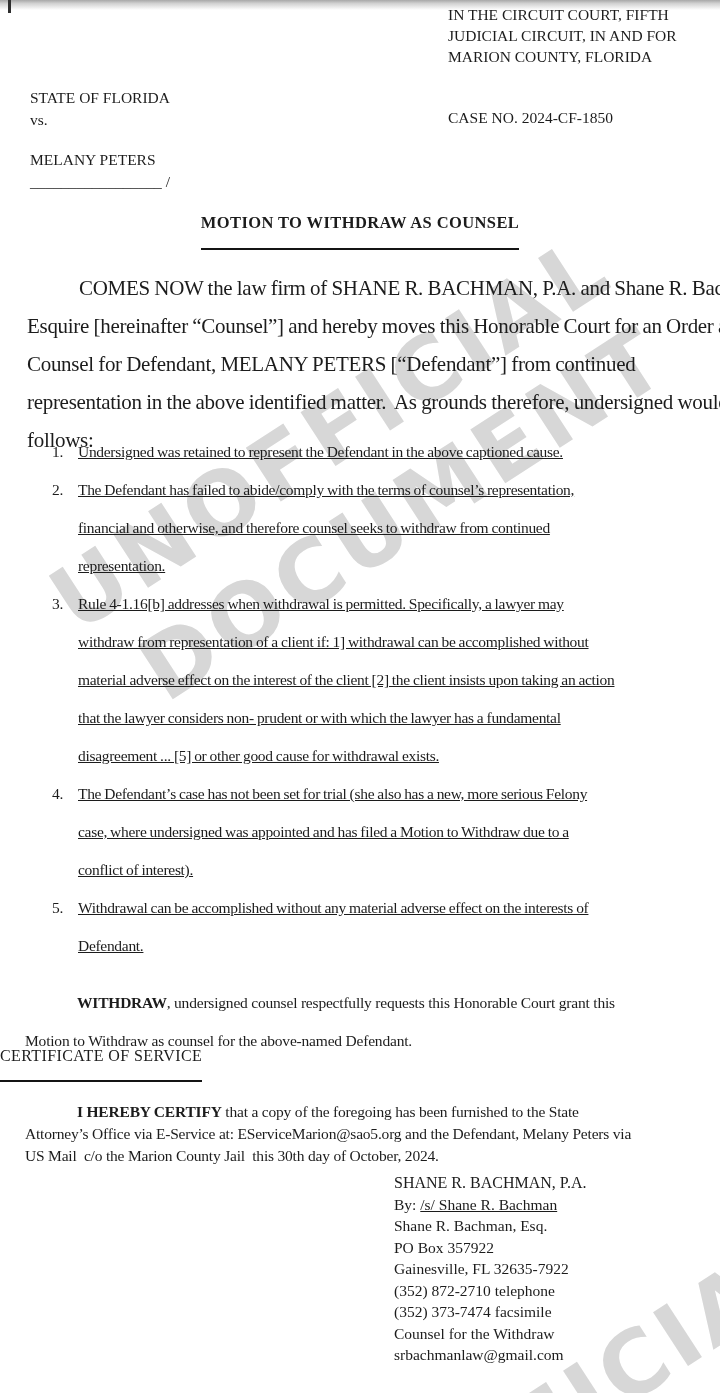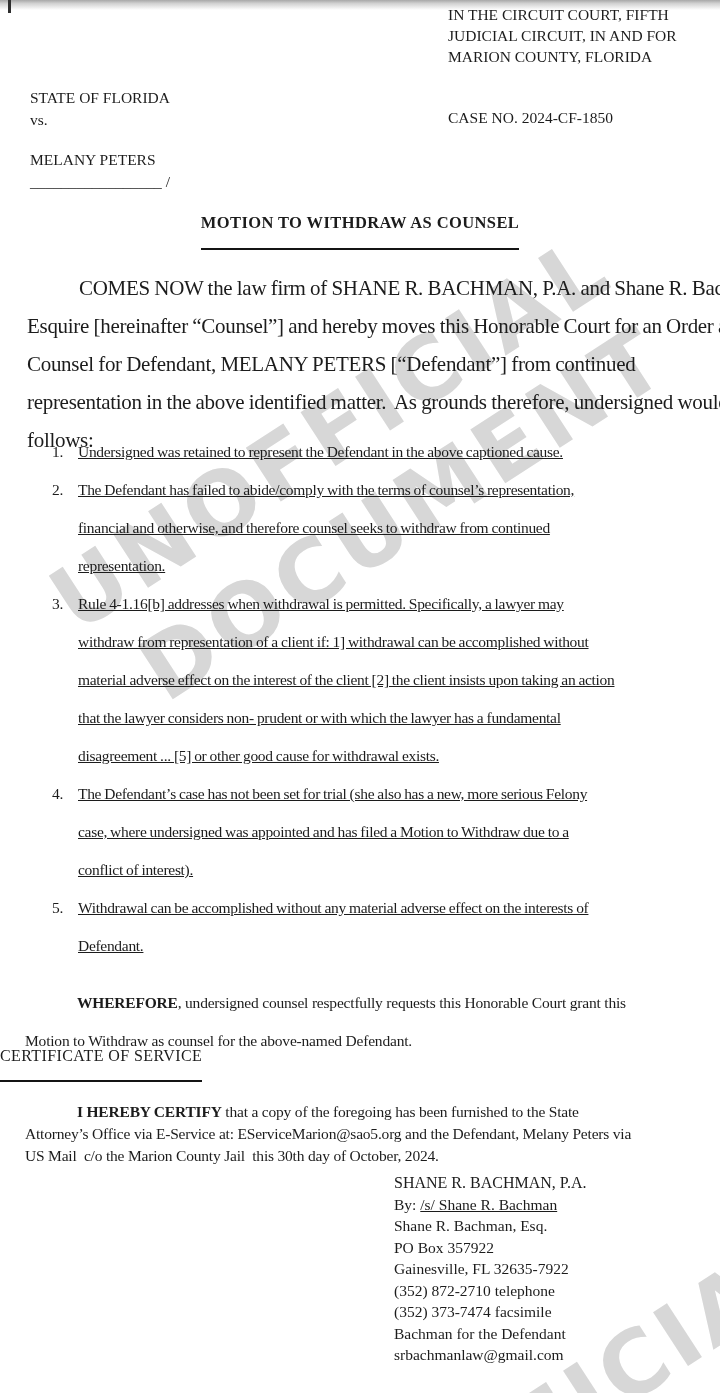--- a/index.html
+++ b/index.html
@@ -142,39 +142,39 @@
         <span class="g-num">4.</span>
         <span class="g-text">The Defendant’s case has not been set for trial (she also has a new, more serious Felony<br>case, where undersigned was appointed and has filed a Motion to Withdraw due to a<br>conflict of interest).</span>
       </div>
       <div class="g-item">
         <span class="g-num">5.</span>
         <span class="g-text">Withdrawal can be accomplished without any material adverse effect on the interests of<br>Defendant.</span>
       </div>
     </div>
 
     <p class="wherefore">
-      <span class="lead">WHEREFORE</span><span>, undersigned counsel respectfully requests this Honorable Court grant this<br>Motion to Withdraw as counsel for the above-named Defendant.</span>
+      <span class="lead">WITHDRAW</span><span>, undersigned counsel respectfully requests this Honorable Court grant this<br>Motion to Withdraw as counsel for the above-named Defendant.</span>
     </p>
 
     <div class="cert-title">
       <span class="underline">CERTIFICATE OF SERVICE</span>
     </div>
 
     <p class="cert-par">
       <span class="lead">I HEREBY CERTIFY</span><span> that a copy of the foregoing has been furnished to the State<br>Attorney’s Office via E-Service at: EServiceMarion@sao5.org and the Defendant, Melany Peters via<br>US Mail&nbsp; c/o the Marion County Jail&nbsp; this 30th day of October, 2024.</span>
     </p>
 
     <div class="sig-block">
       <div class="sig-firm">SHANE R. BACHMAN, P.A.</div>
       <div>
         <span>By: </span><span class="sig-signed">/s/ Shane R. Bachman</span>
       </div>
       <div>Shane R. Bachman, Esq.</div>
       <div>PO Box 357922</div>
       <div>Gainesville, FL 32635-7922</div>
       <div>(352) 872-2710 telephone</div>
       <div>(352) 373-7474 facsimile</div>
-      <div>Bachman for the Defendant</div>
+      <div>Counsel for the Withdraw</div>
       <div>srbachmanlaw@gmail.com</div>
     </div>
 
   </div>
 </div>
 
 </body></html>

